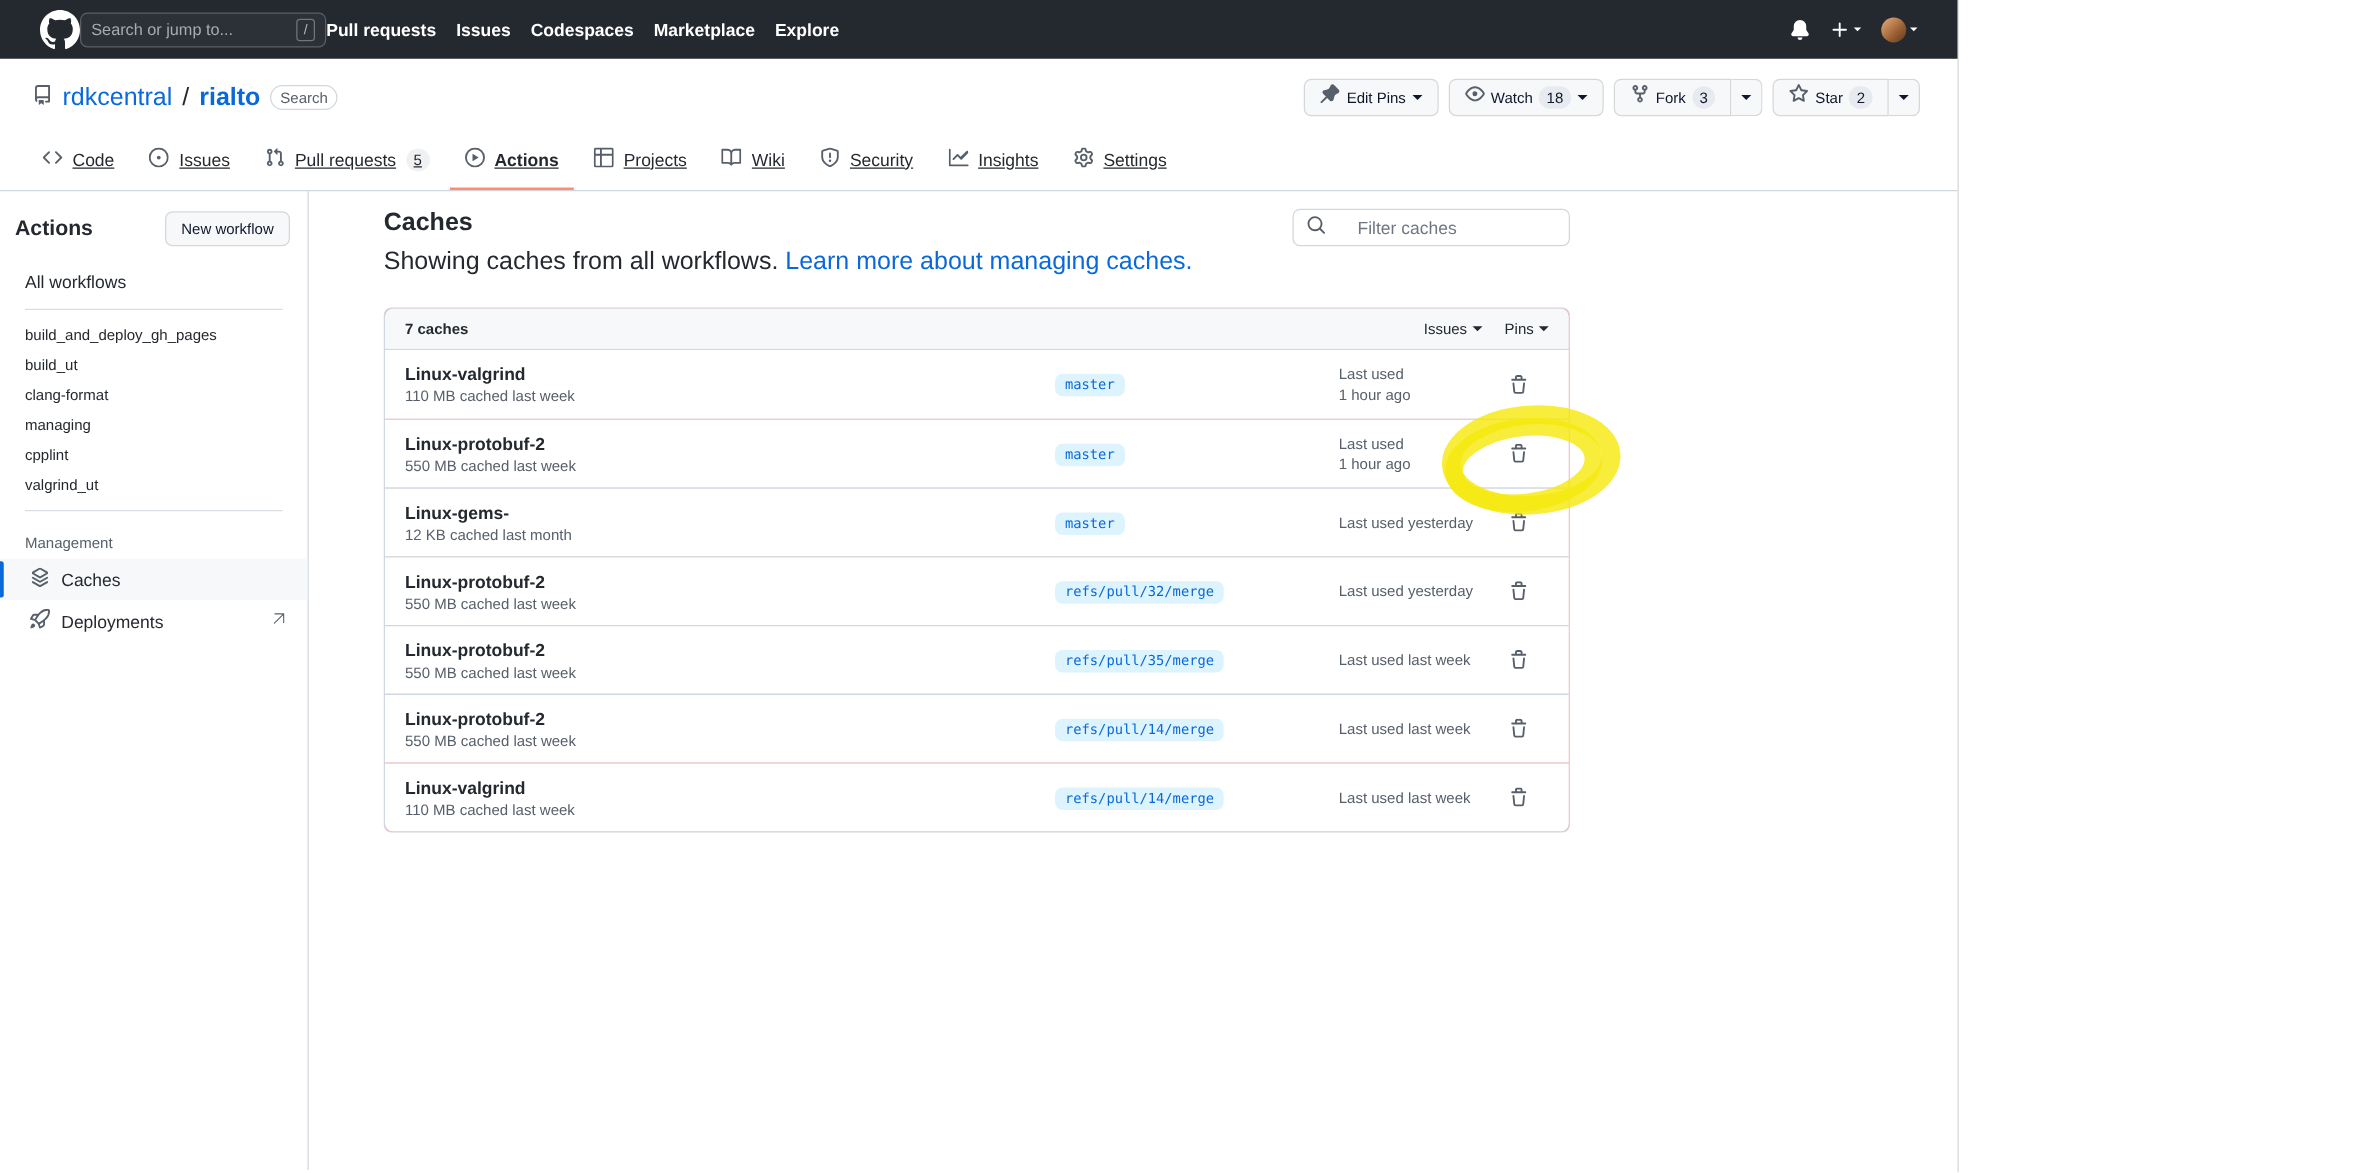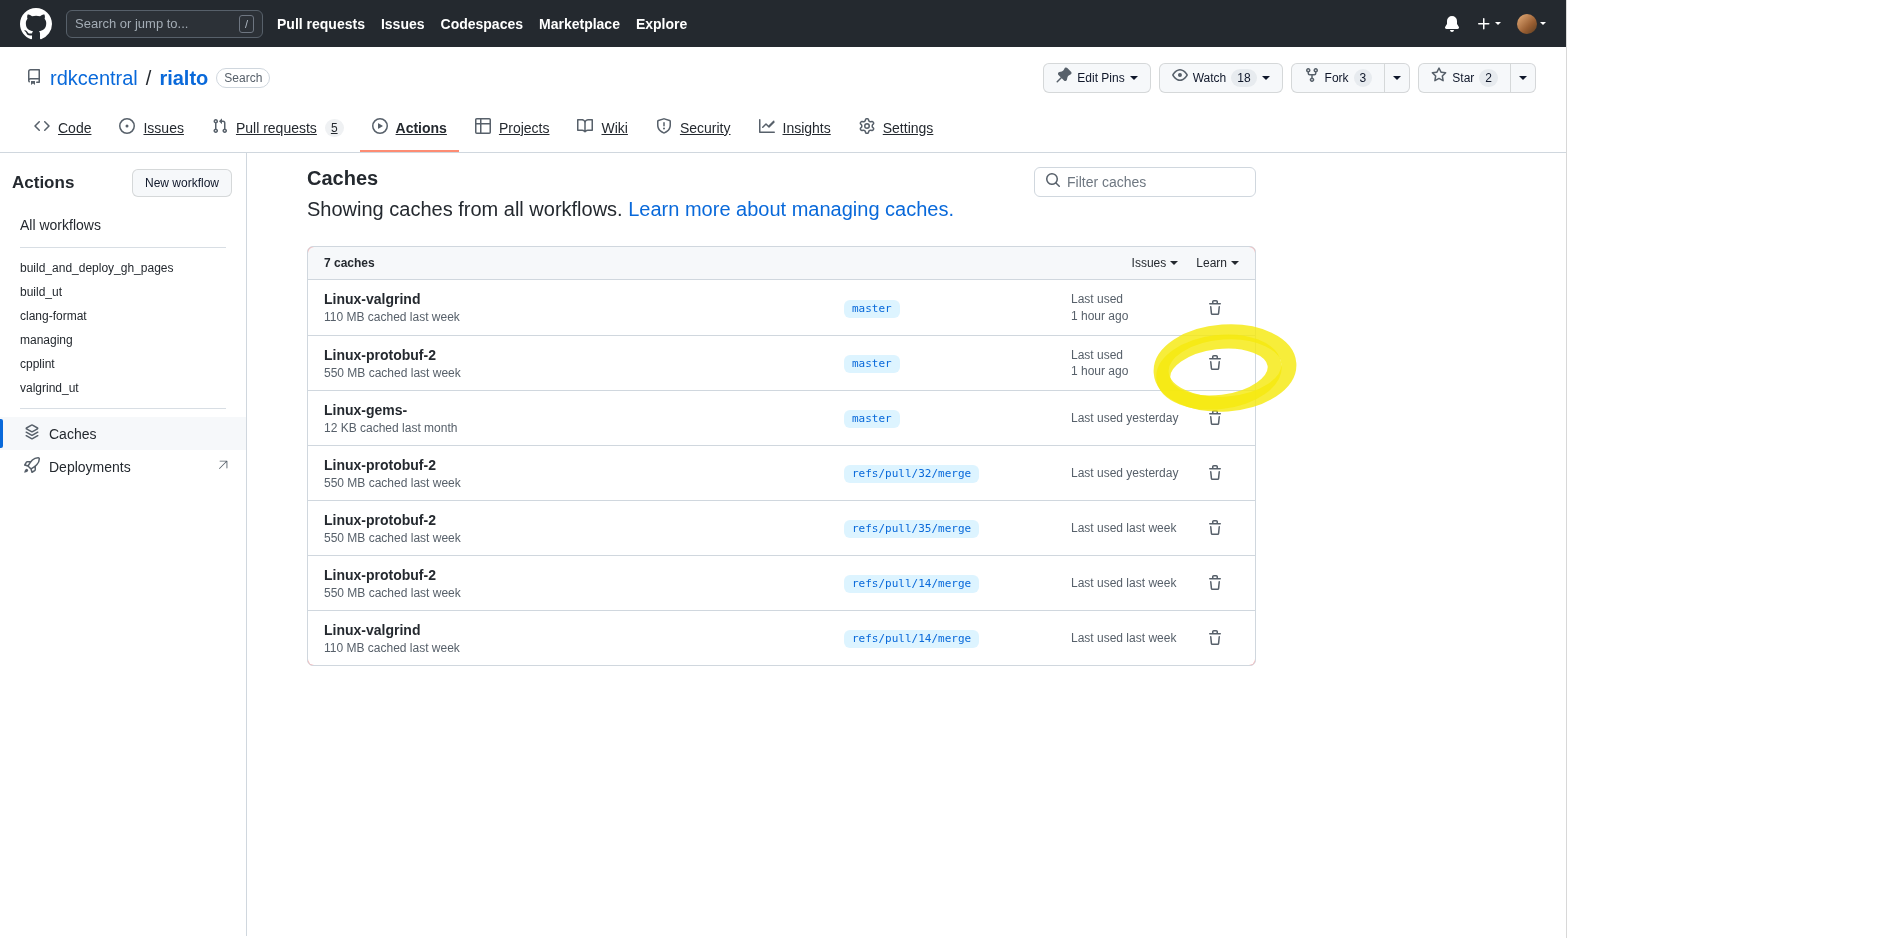--- a/index.html
+++ b/index.html
@@ -1,21 +1,21 @@
 <!DOCTYPE html>
 <html><head>
 <meta charset="utf-8">
 <style>
   * { box-sizing: border-box; margin: 0; padding: 0; }
   html, body { background: #ffffff; }
   body { font-family: "Liberation Sans", sans-serif; color: #24292f; width: 1902px; height: 938px; overflow: hidden; }
   .app { width: 1567px; min-height: 938px; background: #fff; border-right: 1px solid #d8d8d8; position: relative; }
 
   
-  .gh-header { height: 47px; background: #24292f; display: flex; align-items: center; padding: 0 20px; gap: 14px; }
+  .gh-header { height: 47px; background: #24292f; display: flex; align-items: center; padding: 0 32px; }
   .gh-logo { color: #fff; display: flex; align-items: center; cursor: pointer; }
   .gh-search { width: 197px; height: 28px; border: 1px solid #57606a; border-radius: 6px; display: flex; align-items: center; padding: 0 8px; background: rgba(255,255,255,0.04); }
   .gh-search input { background: transparent; border: none; outline: none; color: #c9d1d9; font-size: 13px; flex: 1; width: 100px; font-family: "Liberation Sans", sans-serif; }
   .gh-search input::placeholder { color: #a3acb5; }
   .slash-key { border: 1px solid #6e7681; border-radius: 3px; color: #b1bac4; font-size: 11px; padding: 0 5px; line-height: 16px; }
   .gh-nav { display: flex; gap: 16px; align-items: center; }
   .gh-nav a { color: #fff; font-size: 14px; font-weight: bold; text-decoration: none; cursor: pointer; }
   .gh-right { margin-left: auto; display: flex; align-items: center; gap: 16px; color: #fff; }
   .icon-btn { color: #fff; display: flex; align-items: center; gap: 3px; cursor: pointer; background: none; border: none; }
   .avatar { width: 20px; height: 20px; border-radius: 50%; background: linear-gradient(135deg,#e8b07c 0%,#9a5f33 60%,#5a3b1e 100%); display: inline-block; }
@@ -58,21 +58,21 @@
   .side-item.selected { background: #f6f8fa; font-weight: 500; }
   .side-item.selected::before { content: ''; position: absolute; left: 0; top: 2px; bottom: 2px; width: 3px; background: #0969da; border-radius: 0 2px 2px 0; }
   .external-arrow { margin-left: auto; color: #57606a; }
 
   
   .main { flex: 1; padding: 14px 0 0 60px; position: relative; }
   .main-header { display: flex; justify-content: space-between; align-items: flex-start; width: 949px; }
   .page-title { font-size: 20px; font-weight: bold; }
   .page-subtitle { font-size: 20px; color: #24292f; margin-top: 8px; }
   .page-subtitle a { color: #0969da; text-decoration: none; cursor: pointer; }
-  .filter-box { width: 222px; height: 30px; border: 1px solid #d0d7de; border-radius: 6px; display: flex; align-items: center; padding: 0 10px; gap: 6px; color: #57606a; background: #fff; }
+  .filter-box { width: 222px; height: 30px; border: 1px solid #d0d7de; border-radius: 6px; display: flex; align-items: center; padding: 0 10px; gap: 25px; color: #57606a; background: #fff; }
   .filter-box input { border: none; outline: none; flex: 1; font-size: 14px; width: 100px; color: #24292f; font-family: "Liberation Sans", sans-serif; }
   .filter-box input::placeholder { color: #6e7781; }
 
   .card { width: 949px; border: 1px solid #d0d7de; border-radius: 6px; margin-top: 25px; background: #fca5a5; }
   .card-header { background: #f6f8fa; border-bottom: 1px solid #d0d7de; border-radius: 6px 6px 0 0; display: flex; align-items: center; padding: 9px 16px; font-size: 12px; }
   .card-count { font-weight: bold; }
   .card-header-right { margin-left: auto; display: flex; gap: 18px; }
   .dropdown-txt { background: none; border: none; font-size: 12px; color: #24292f; display: inline-flex; align-items: center; gap: 4px; cursor: pointer; font-family: "Liberation Sans", sans-serif; }
 
   .row { display: grid; grid-template-columns: 1fr 227px 132px 36px; align-items: center; padding: 8px 16px; min-height: 55px; position: relative; background: #fff; }
@@ -261,20 +261,21 @@
       </div>
       <div class="all-workflows">All workflows</div>
       <div class="side-divider"></div>
       <div class="workflow-item">build_and_deploy_gh_pages</div>
       <div class="workflow-item">build_ut</div>
       <div class="workflow-item">clang-format</div>
       <div class="workflow-item">managing</div>
       <div class="workflow-item">cpplint</div>
       <div class="workflow-item">valgrind_ut</div>
       <div class="side-divider"></div>
+      <div class="mgmt-label">Management</div>
       <div class="side-item selected">
         <span class="octicon">
           <svg width="16" height="16" viewBox="0 0 16 16" fill="currentColor">
               <path d="M7.122.392a1.75 1.75 0 0 1 1.756 0l5.003 2.902c.83.481.83 1.68 0 2.162L8.878 8.358a1.75 1.75 0 0 1-1.756 0L2.119 5.456a1.251 1.251 0 0 1 0-2.162ZM8.125 1.69a.248.248 0 0 0-.25 0l-4.63 2.685 4.63 2.685a.248.248 0 0 0 .25 0l4.63-2.685ZM1.601 7.789a.75.75 0 0 1 1.025-.273l5.249 3.044a.248.248 0 0 0 .25 0l5.249-3.044a.75.75 0 0 1 .752 1.298l-5.248 3.044a1.75 1.75 0 0 1-1.756 0L1.874 8.814a.75.75 0 0 1-.273-1.025Zm0 3.5a.75.75 0 0 1 1.025-.273l5.249 3.044a.248.248 0 0 0 .25 0l5.249-3.044a.75.75 0 0 1 .752 1.298l-5.248 3.044a1.75 1.75 0 0 1-1.756 0l-5.248-3.044a.75.75 0 0 1-.273-1.025Z"></path>
             </svg>
         </span>
         <span>Caches</span>
       </div>
       <div class="side-item">
         <span class="octicon">
@@ -312,21 +313,21 @@
 
       <div class="card">
         <div class="card-header">
           <span class="card-count">7 caches</span>
           <span class="card-header-right">
             <button class="dropdown-txt">
               <span>Issues</span>
               <span class="caret"></span>
             </button>
             <button class="dropdown-txt">
-              <span>Learn</span>
+              <span>Pins</span>
               <span class="caret"></span>
             </button>
           </span>
         </div>
 
         <div class="row">
           <div>
               <div class="cache-name">Linux-valgrind</div>
               <div class="cache-size">110 MB cached last week</div>
             </div>

